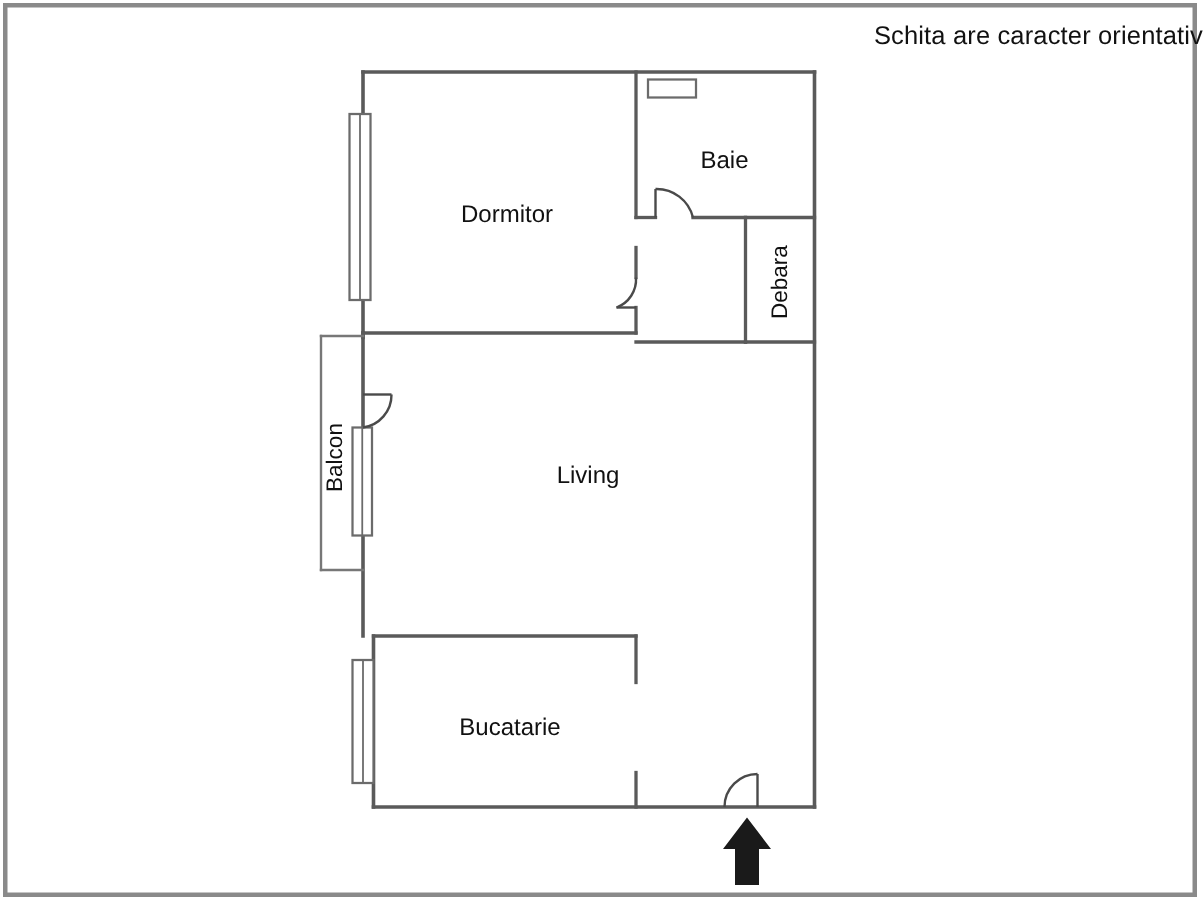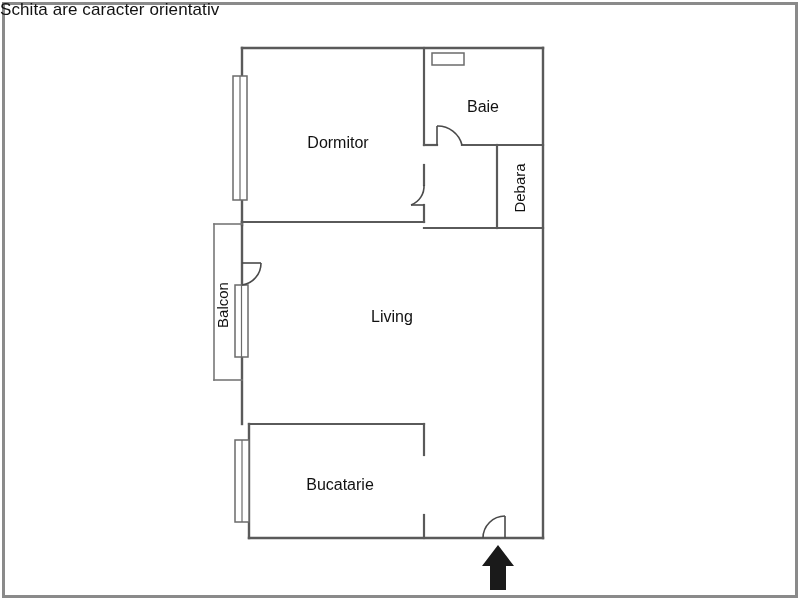--- a/index.html
+++ b/index.html
@@ -26,23 +26,23 @@
     top: 2px;
     width: 796px;
     height: 596px;
     border: 3px solid #8a8a8a;
     box-sizing: border-box;
     pointer-events: none;
   }
   #plan-title {
     position: absolute;
     left: 0;
-    top: 0;
+    top: 14px;
     width: 802px;
-    text-align: left;
+    text-align: right;
     font-size: 17px;
     color: #111111;
     letter-spacing: 0.1px;
   }
   #floorplan-svg {
     position: absolute;
     left: 0;
     top: 0;
   }
   .room-label {

